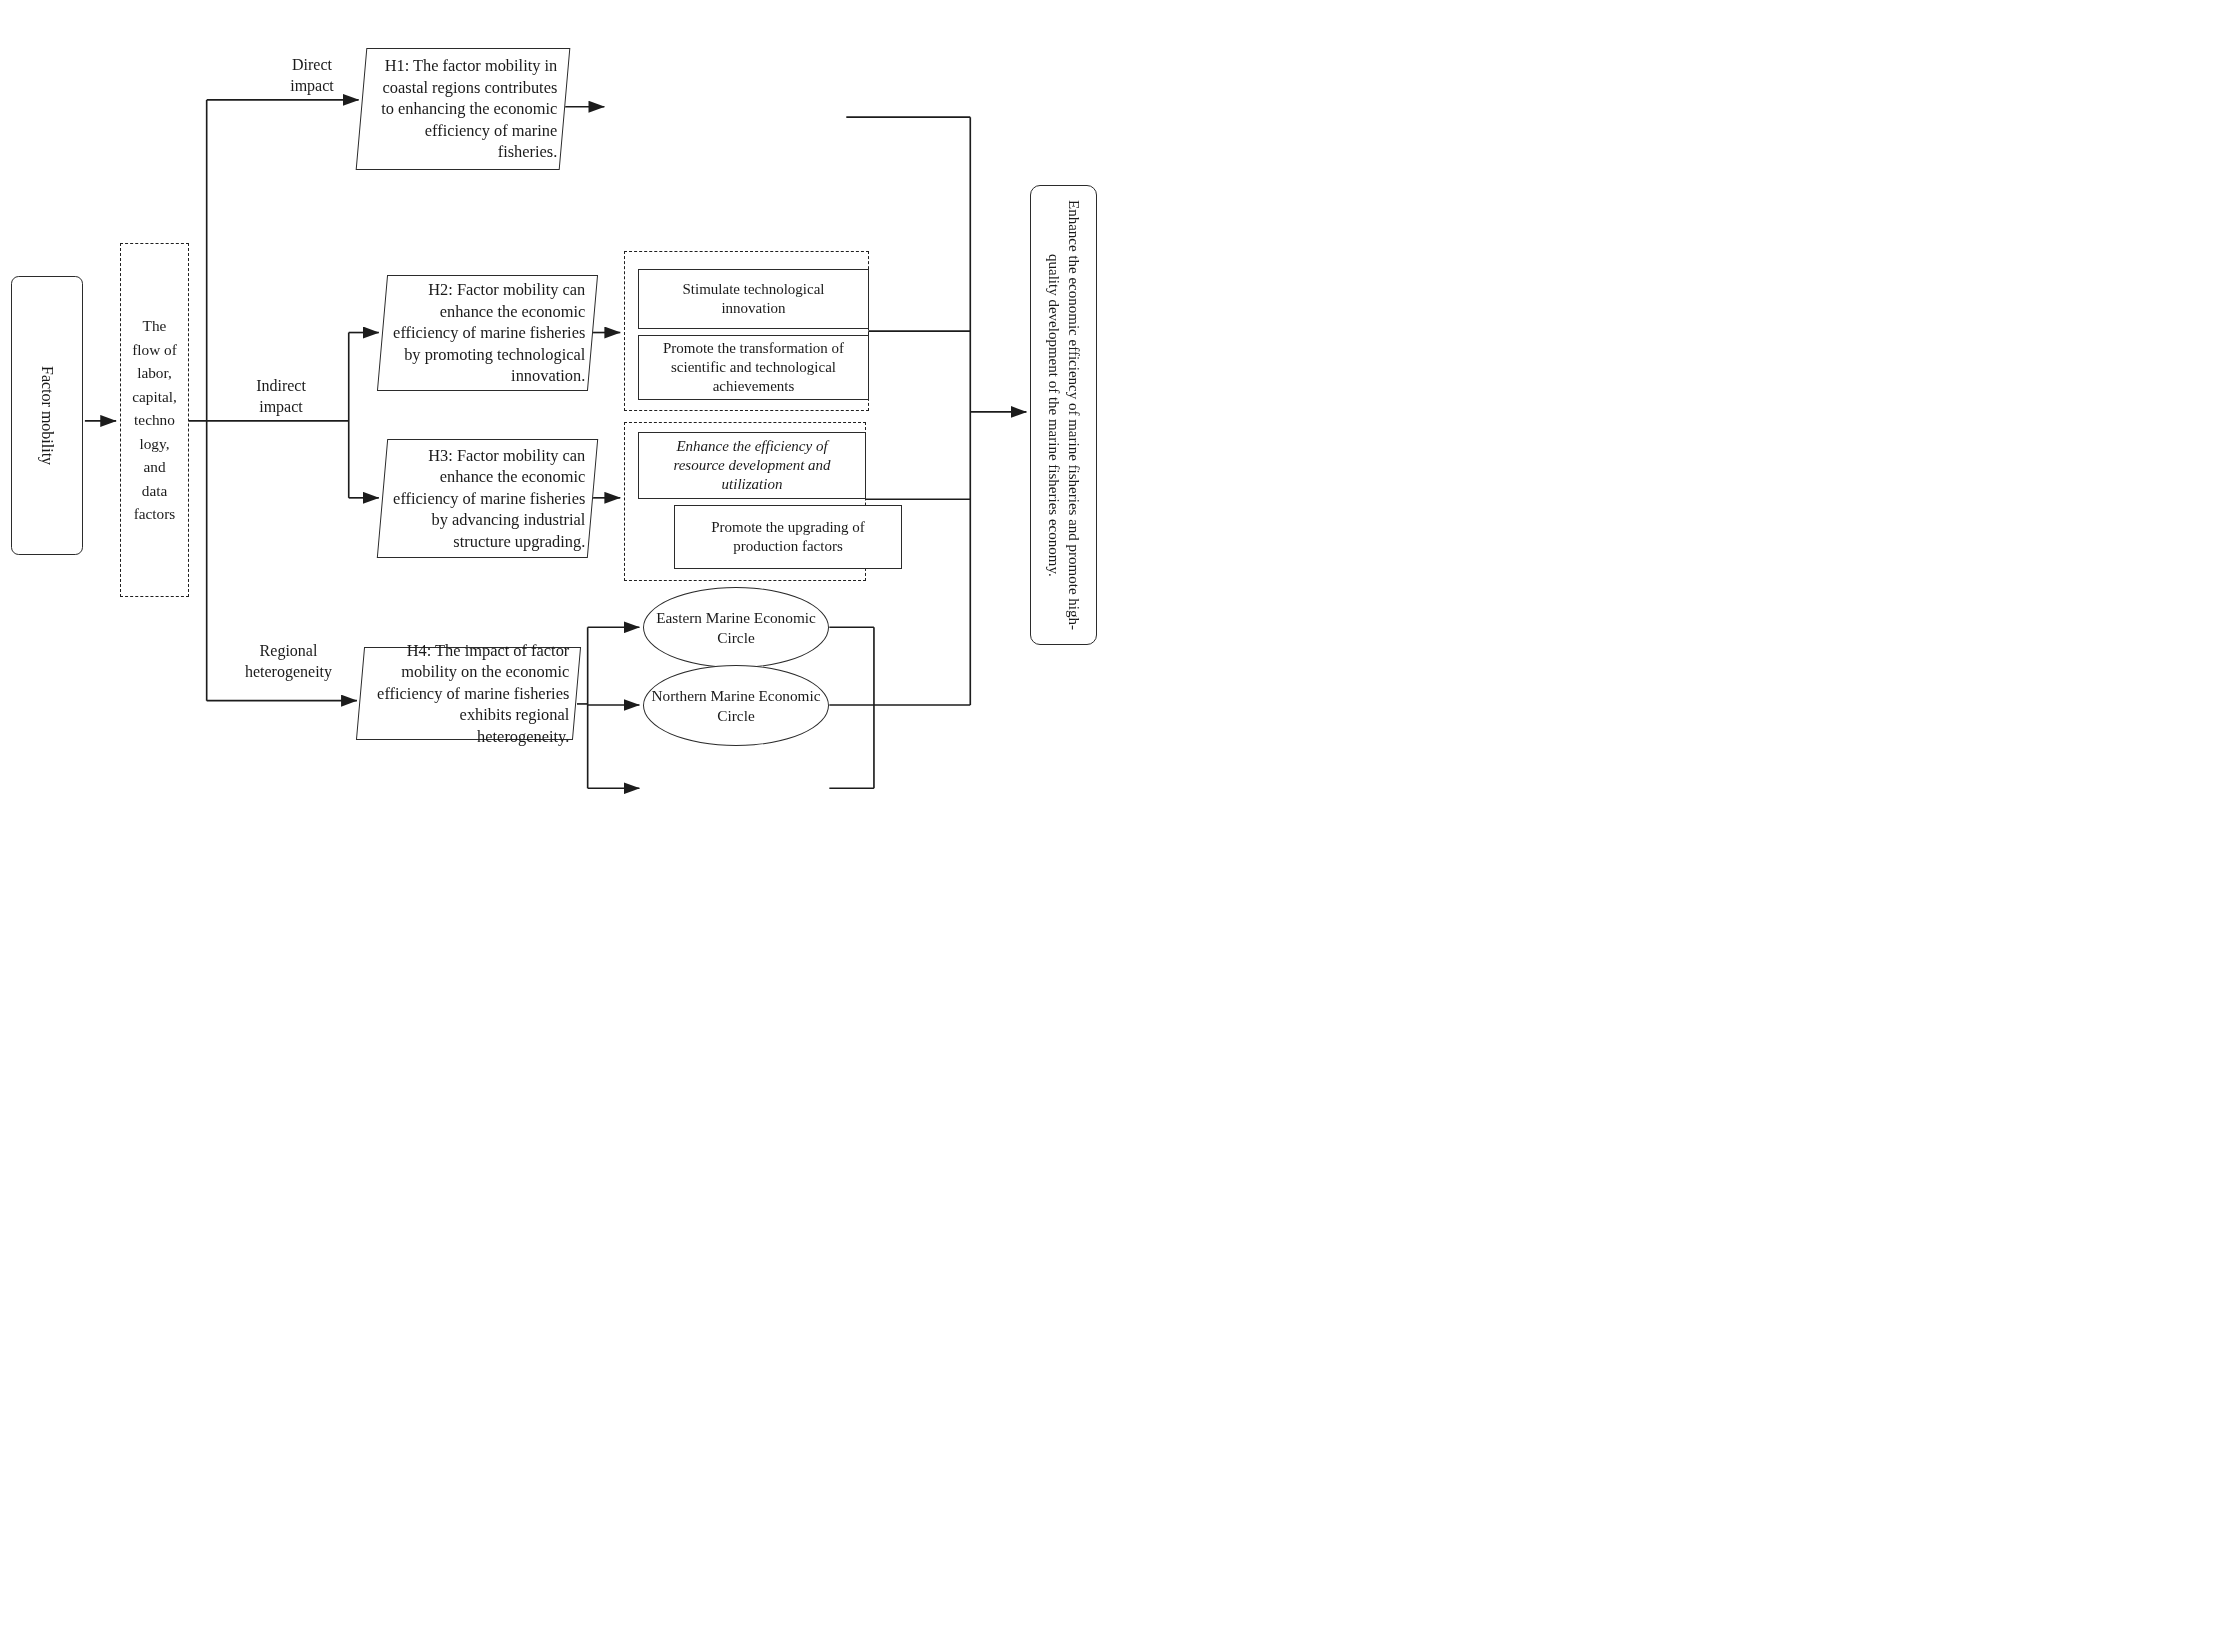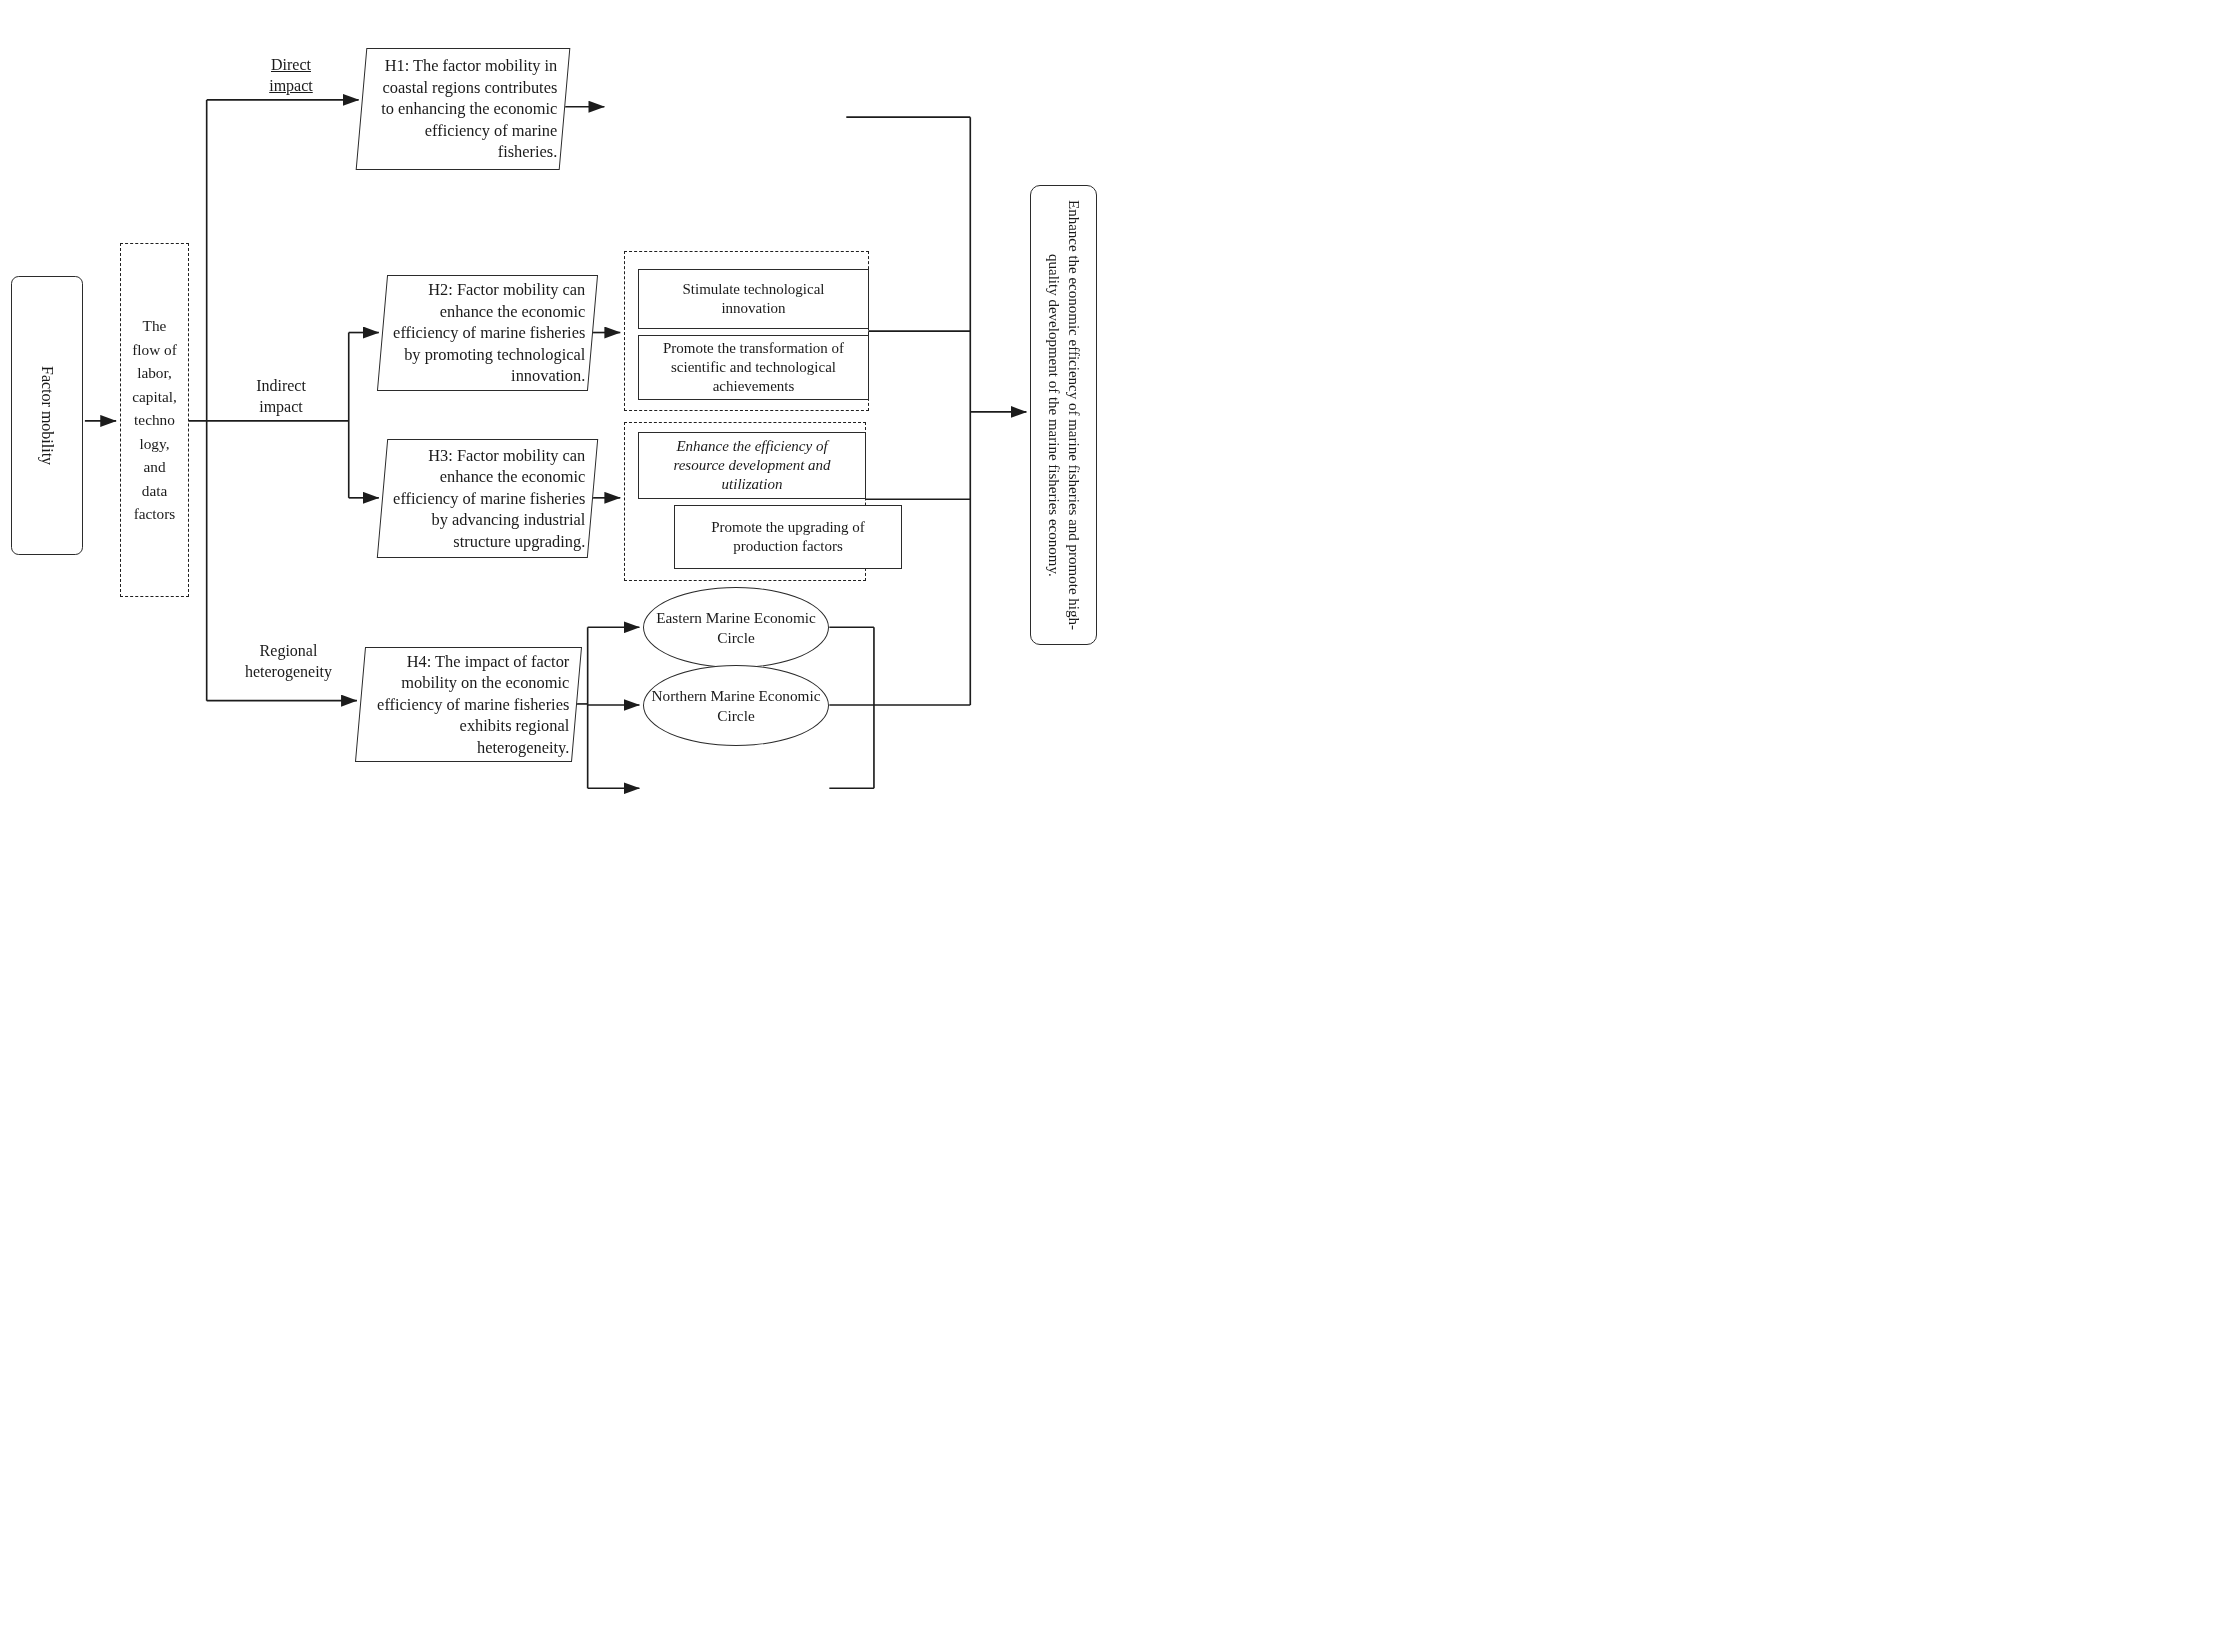--- a/index.html
+++ b/index.html
@@ -16,36 +16,36 @@
   .para .ptext{position:absolute;inset:0;display:flex;align-items:center;justify-content:center;text-align:right;font-size:16.4px;line-height:21.4px;padding:3.3px 7.7px;}
   .group{position:absolute;z-index:2;box-sizing:border-box;border:1.6px dashed #1f1f1f;}
   .obox{position:absolute;left:13px;box-sizing:border-box;border:1.6px solid #2b2b2b;background:#ffffff;display:flex;align-items:center;justify-content:center;text-align:center;font-size:15px;line-height:19px;}
   .ellipse{border:1.6px solid #2b2b2b;border-radius:50%;font-size:15.3px;line-height:20px;}
   .edge-label{position:absolute;z-index:2;text-align:center;font-size:16px;line-height:21px;}
   #factor-node{left:11px;top:276px;width:72px;height:279px;font-size:16px;}
   #flow-node{left:120px;top:243px;width:69px;height:354px;font-size:15.3px;line-height:23.5px;}
   #h1-node{left:361px;top:48px;width:204px;height:122px;}
   #h2-node{left:382px;top:275px;width:211px;height:116px;}
   #h3-node{left:382px;top:439px;width:211px;height:119px;}
-  #h4-node{left:360px;top:647px;width:217px;height:115px;}
+  #h4-node{left:360px;top:647px;width:217px;height:93px;}
   #group1{left:608px;top:12px;width:239px;height:216px;}
   #group2{left:624px;top:251px;width:245px;height:160px;}
   #group3{left:624px;top:422px;width:242px;height:159px;}
   #g1b1{top:16px;width:209px;height:56px;padding:0 16.4px;}
   #g1b2{top:79px;width:209px;height:58px;padding:0 16.4px;}
   #g1b3{top:144px;width:209px;height:60px;padding:0 15.3px;}
   #g2b1{top:17px;width:231px;height:60px;padding:0 11px;}
   #g2b2{top:83px;width:231px;height:65px;padding:16px 11px;}
   #g3b1{top:8.8px;width:228px;height:67px;padding:0 11px;font-style:italic;}
   #g3b2{top:82px;width:228px;height:64px;padding:0 11px;margin-left:36px;}
   #ellipse-eastern{left:643px;top:587px;width:186px;height:81px;}
   #ellipse-northern{left:643px;top:665px;width:186px;height:81px;}
   #ellipse-southern{left:643px;top:748px;width:186px;height:81px;}
   #goal-node{left:1030px;top:185px;width:67px;height:460px;border-radius:10px;font-size:15px;line-height:20px;padding:5.5px 3.3px;}
-  #label-direct{left:250px;top:54px;width:82px;text-decoration:underline;}
+  #label-direct{left:271px;top:54px;width:82px;}
   #label-indirect{left:240px;top:375px;width:82px;}
   #label-regional{left:223px;top:640px;width:131px;}
 </style>
 </head>
 <body>
 
 <div id="canvas">
 
   <svg id="connector-layer" width="1108" height="826" viewBox="0 0 2024 1509" xmlns="http://www.w3.org/2000/svg">
     <defs>

